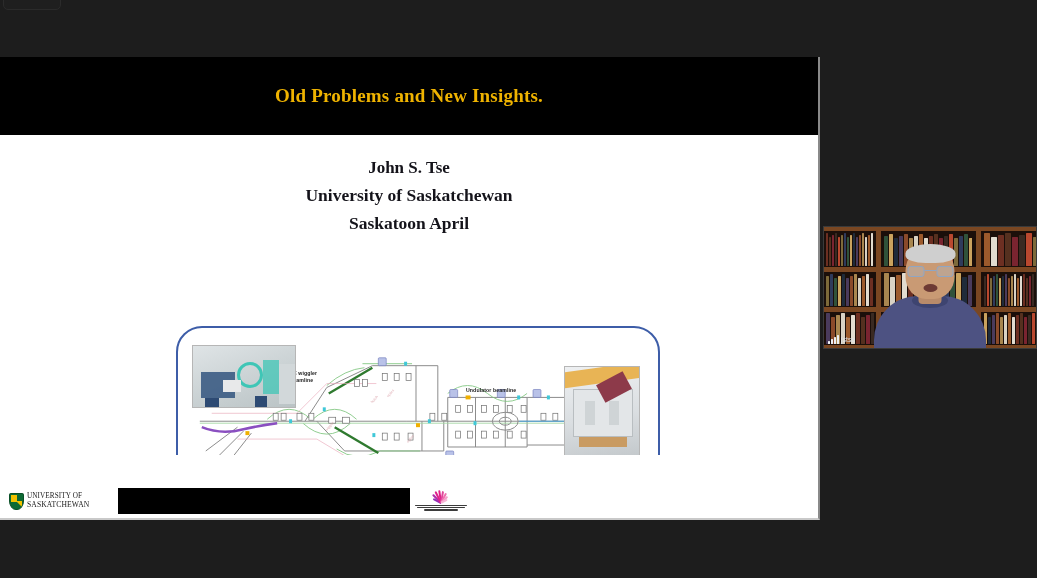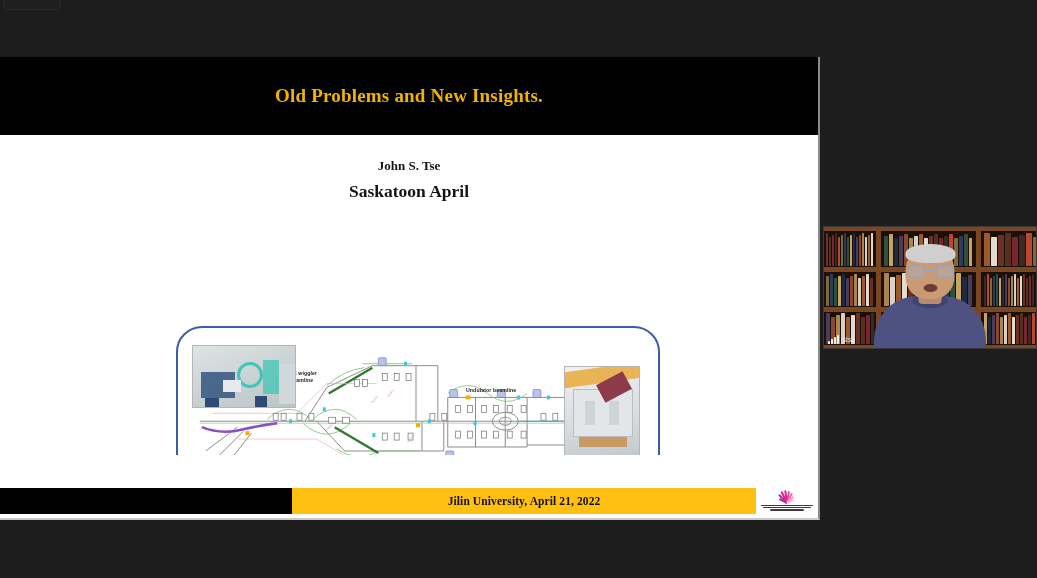--- a/index.html
+++ b/index.html
@@ -54,21 +54,21 @@
     display: flex; flex-direction: column; align-items: center; gap: 7px;
   }
   .author-block .a-line {
     font-family: "Liberation Serif", serif;
     font-weight: bold;
     color: #14131a;
     font-size: 17.5px;
     text-align: center;
     white-space: nowrap;
   }
-  .author-block .a-line.name { font-size: 13px; }
+  .author-block .a-line.name { font-size: 17px; }
 
   
   .diagram-card {
     position: absolute; left: 176px; top: 180px;
     width: 484px; height: 213px;
     border: 2px solid #3d5da8;
     border-radius: 26px;
     background: #ffffff;
     overflow: hidden;
   }
@@ -264,20 +264,21 @@
   <div class="slide-stage">
 
     <div class="slide-header">
       <div class="t-line">Old Problems and New Insights.</div>
     </div>
 
     <div class="slide-body">
 
       <div class="author-block">
         <div class="a-line name">John S. Tse</div>
+        <div class="a-line">University of Saskatchewan</div>
         <div class="a-line">Saskatoon April</div>
       </div>
 
       <div class="diagram-card">
         <div class="diagram-inner">
 
           <svg class="lattice" viewBox="0 0 484 213" preserveAspectRatio="none">
             <g stroke="#8b8b8b" stroke-width="1" fill="none">
               <path d="M22 94 H150 M150 94 H230 M230 94 H300 M300 94 H420"></path>
               <path d="M128 94 L150 60 L196 38 H240 V94"></path>
@@ -446,24 +447,28 @@
             <div class="ph-band" style="left:36px;top:2px;width:10px;height:6px;background:#e7b23a"></div>
 
           </div>
 
         </div>
       </div>
     </div>
 
     <div class="slide-footer">
       <div class="footer-bar">
+        <div class="f-logo-left">
+          <div class="usask-crest"></div>
+          <div class="usask-text">
+            <span class="l1">UNIVERSITY OF</span>
+            <span class="l2">SASKATCHEWAN</span>
+          </div>
+        </div>
         <div class="f-black"></div>
-        <div class="f-gold">
-          <span>Jilin University, April 21, 2022</span>
-        </div>
         <div class="f-logo-right">
           <div class="cls-mark" id="cls-mark">
               <div class="cls-ray" style="height: 9px; background: rgb(142, 47, 181); transform: rotate(-62deg);"></div>
               <div class="cls-ray" style="height: 12px; background: rgb(176, 43, 168); transform: rotate(-44deg);"></div>
               <div class="cls-ray" style="height: 13px; background: rgb(224, 33, 138); transform: rotate(-26deg);"></div>
               <div class="cls-ray" style="height: 13px; background: rgb(224, 33, 138); transform: rotate(-8deg);"></div>
               <div class="cls-ray" style="height: 12px; background: rgb(224, 72, 154); transform: rotate(10deg);"></div>
               <div class="cls-ray" style="height: 11px; background: rgb(239, 111, 174); transform: rotate(28deg);"></div>
               <div class="cls-ray" style="height: 9px; background: rgb(244, 154, 198); transform: rotate(46deg);"></div>
               <div class="cls-ray" style="height: 7px; background: rgb(247, 182, 214); transform: rotate(62deg);"></div>

